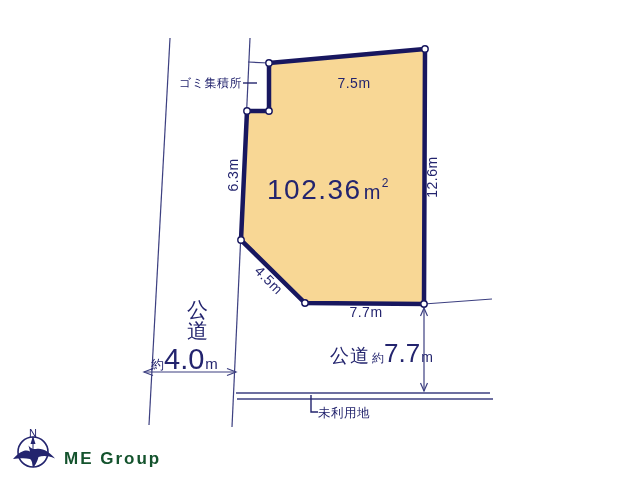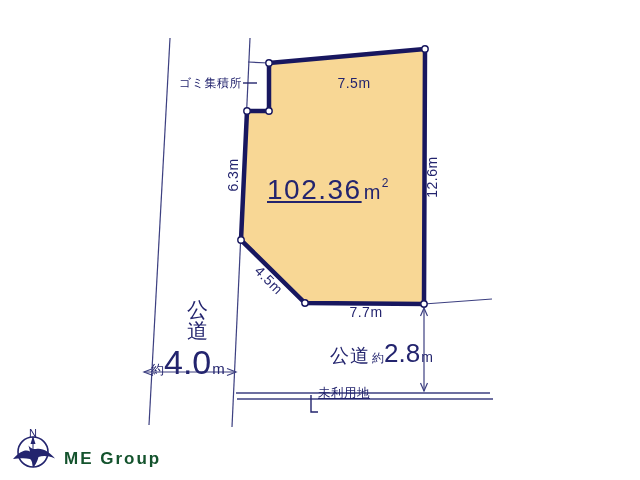--- a/index.html
+++ b/index.html
@@ -8,28 +8,28 @@
     overflow:hidden; font-family:"Liberation Sans", sans-serif; color:#23246e;
   }
   .stage svg { position:absolute; left:0; top:0; }
   .lbl { position:absolute; white-space:nowrap; color:#23246e; }
   .dim { font-size:14px; letter-spacing:0.5px; }
   .center { transform:translate(-50%,-50%); }
   .rot-ccw { transform:translate(-50%,-50%) rotate(-90deg); }
   .rot-diag { transform:translate(-50%,-50%) rotate(45deg); }
   .right-anchor { transform:translate(-100%,-50%); }
   .area-row { position:absolute; left:267px; top:176px; display:flex; align-items:baseline; letter-spacing:1.5px; }
-  .area-val { font-size:28px; line-height:1;text-decoration:underline; }
+  .area-val { font-size:28px; line-height:1; }
   .area-unit { font-size:20px; line-height:1; margin-left:2px; }
   .area-sup { font-size:12px; line-height:1; align-self:flex-start; margin-top:1px; }
   .road-left-name { position:absolute; left:187px; top:300px; width:21px; font-size:21px; line-height:20.5px; word-break:break-all; text-align:center; }
   .measure-row { position:absolute; display:flex; align-items:baseline; }
   .row-left { left:151px; top:345px; }
   .row-left .approx { font-size:13px; }
-  .row-left .num { font-size:34px; line-height:1; }
+  .row-left .num { font-size:29px; line-height:1; }
   .row-left .unit { font-size:15px; margin-left:1px; }
   .row-bottom { left:330px; top:340px; }
   .row-bottom .kanji { font-size:19px; letter-spacing:1px; }
   .row-bottom .approx { font-size:12px; margin-left:2px; }
   .row-bottom .num { font-size:26px; line-height:1; }
   .row-bottom .unit { font-size:14px; margin-left:1px; }
   .garbage { font-size:12px; letter-spacing:0.5px; }
   .unused { font-size:12.5px; letter-spacing:0.5px; }
   .watermark { position:absolute; left:64px; top:449px; font-size:17px; font-weight:bold;
                letter-spacing:2px; color:#14532d; }
@@ -108,21 +108,21 @@
 
   <div class="measure-row row-left">
     <span class="approx">約</span>
     <span class="num">4.0</span>
     <span class="unit">m</span>
   </div>
 
   <div class="measure-row row-bottom">
     <span class="kanji">公道</span>
     <span class="approx">約</span>
-    <span class="num">2.8</span>
+    <span class="num">7.7</span>
     <span class="unit">m</span>
   </div>
 
-  <div class="lbl unused" style="left:318px; top:385px;text-decoration:underline;">未利用地</div>
+  <div class="lbl unused" style="left:318px; top:405px;">未利用地</div>
 
   <div class="watermark">ME Group</div>
 
 </div>
 
 </body></html>

